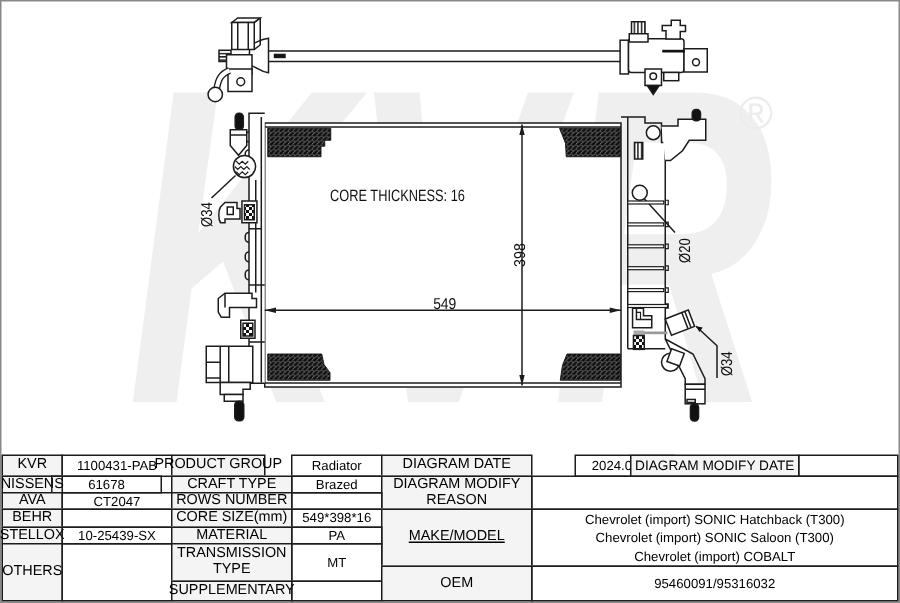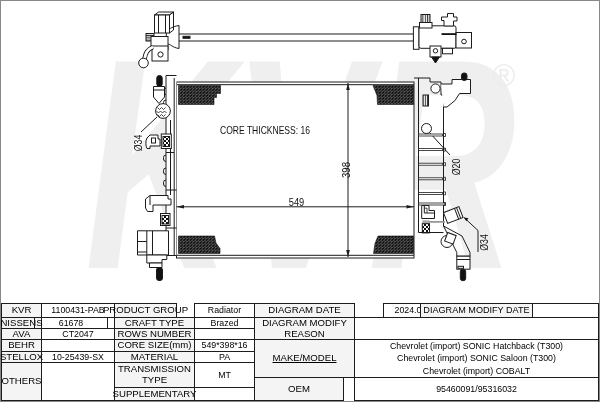--- a/index.html
+++ b/index.html
@@ -300,15 +300,15 @@
 <div class="cell" style="left:41px;top:362px;width:74px;height:39px;"></div>
 
 <div class="cell lbl" style="left:114px;top:362px;width:81px;height:26px;">TRANSMISSION<br>TYPE</div>
 
 <div class="cell" style="left:194px;top:362px;width:61px;height:26px;">MT</div>
 
 <div class="cell lbl" style="left:114px;top:387px;width:81px;height:14px;">SUPPLEMENTARY</div>
 
 <div class="cell" style="left:194px;top:387px;width:61px;height:14px;"></div>
 
-<div class="cell lbl" style="left:254px;top:377px;width:90px;height:24px;">OEM</div>
+<div class="cell lbl" style="left:254px;top:377px;width:101px;height:24px;">OEM</div>
 
 <div class="cell" style="left:354px;top:377px;width:245px;height:24px;">95460091/95316032</div>
 
 </body></html>

